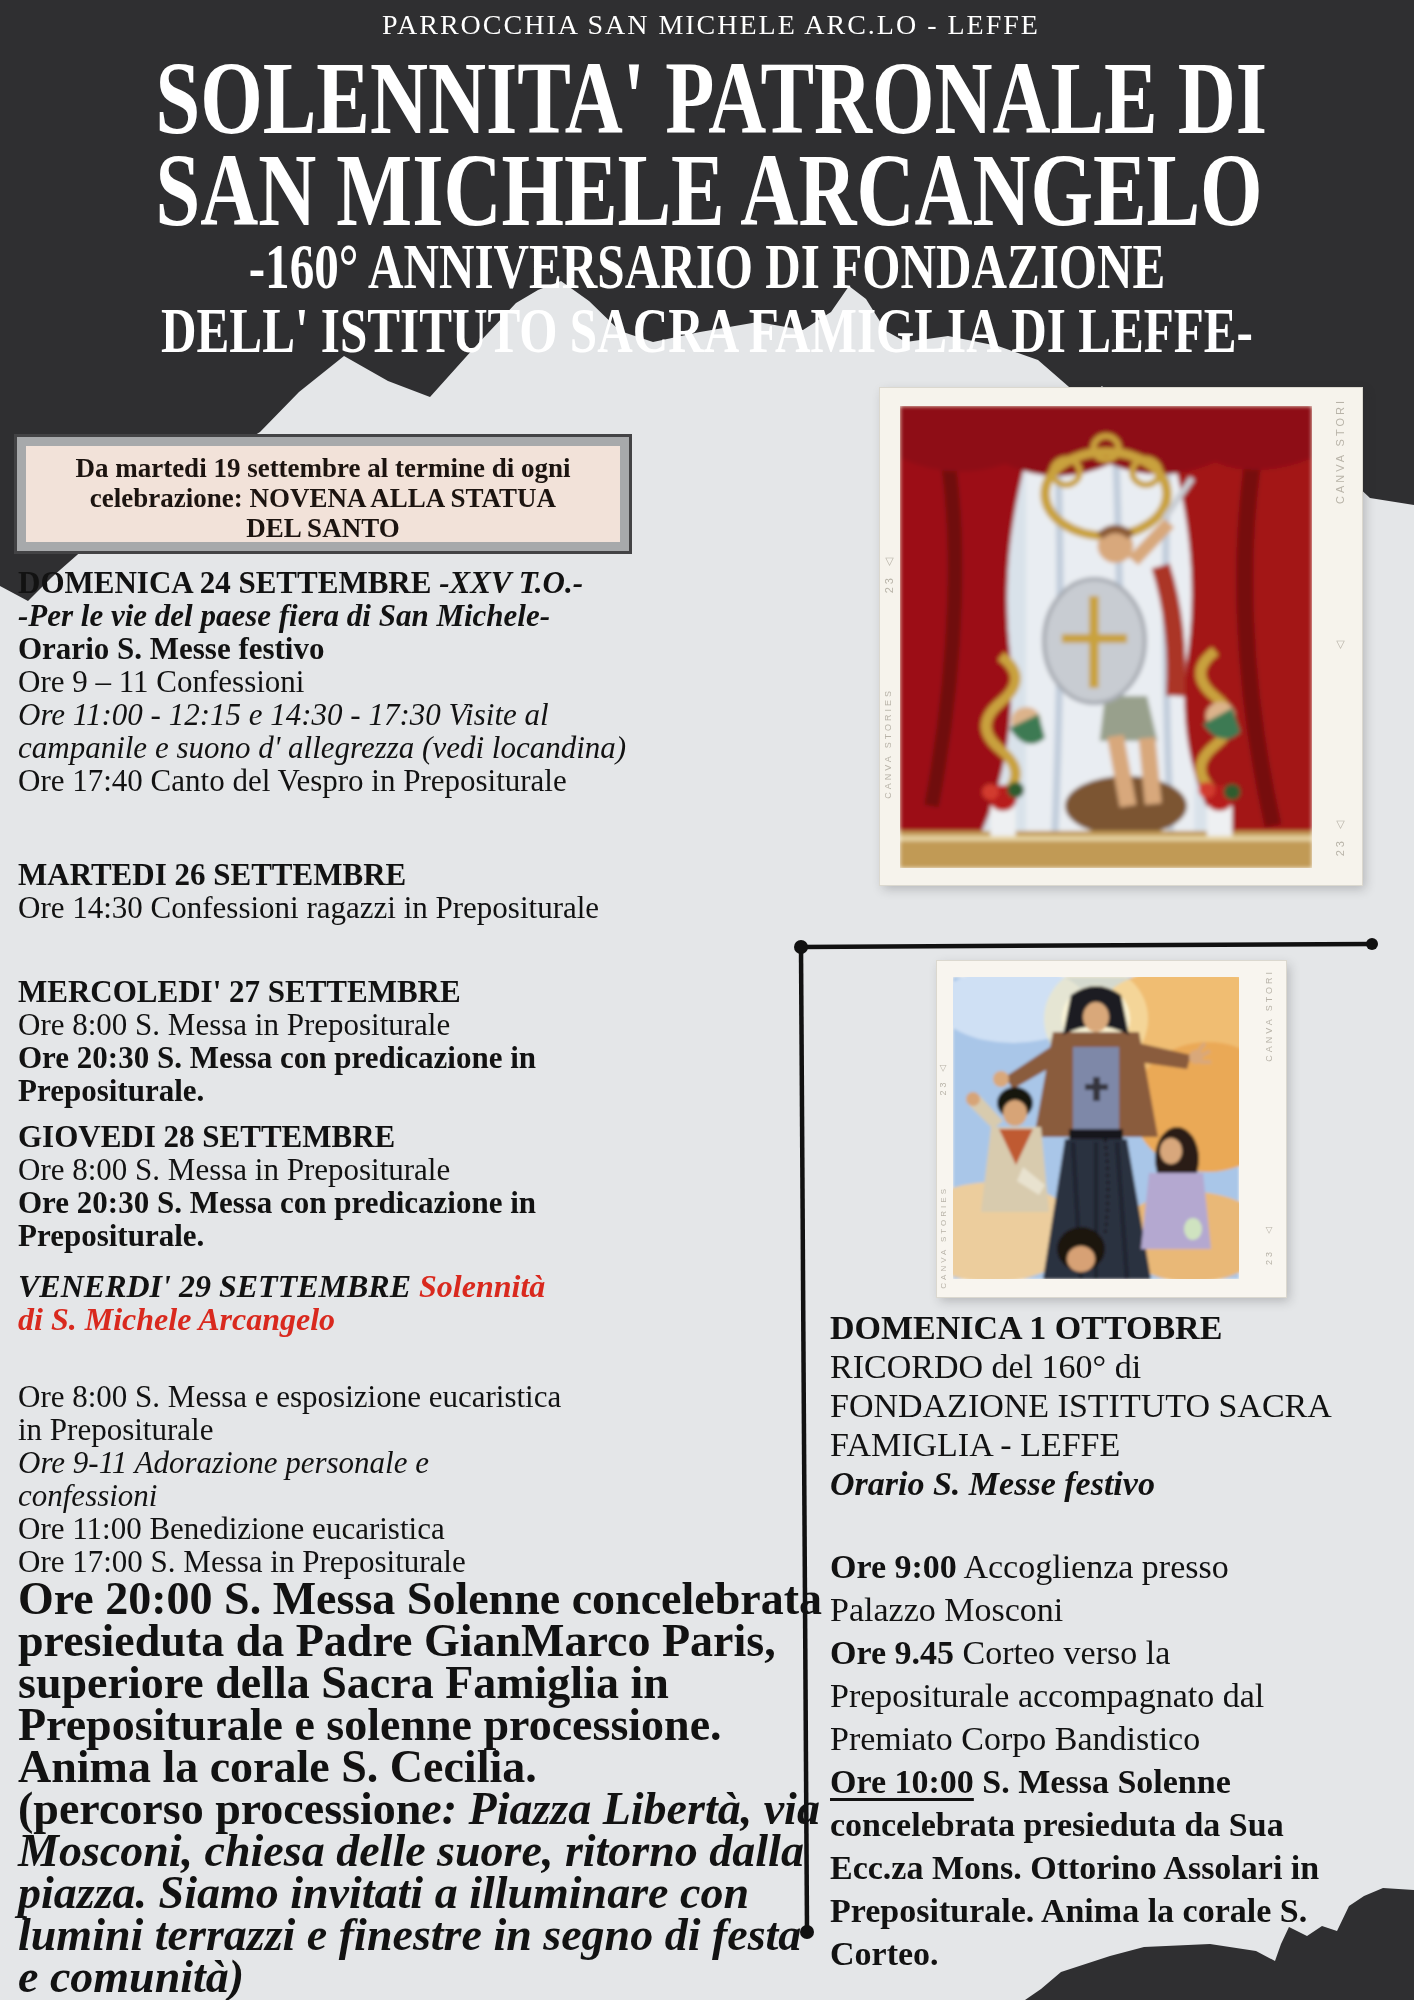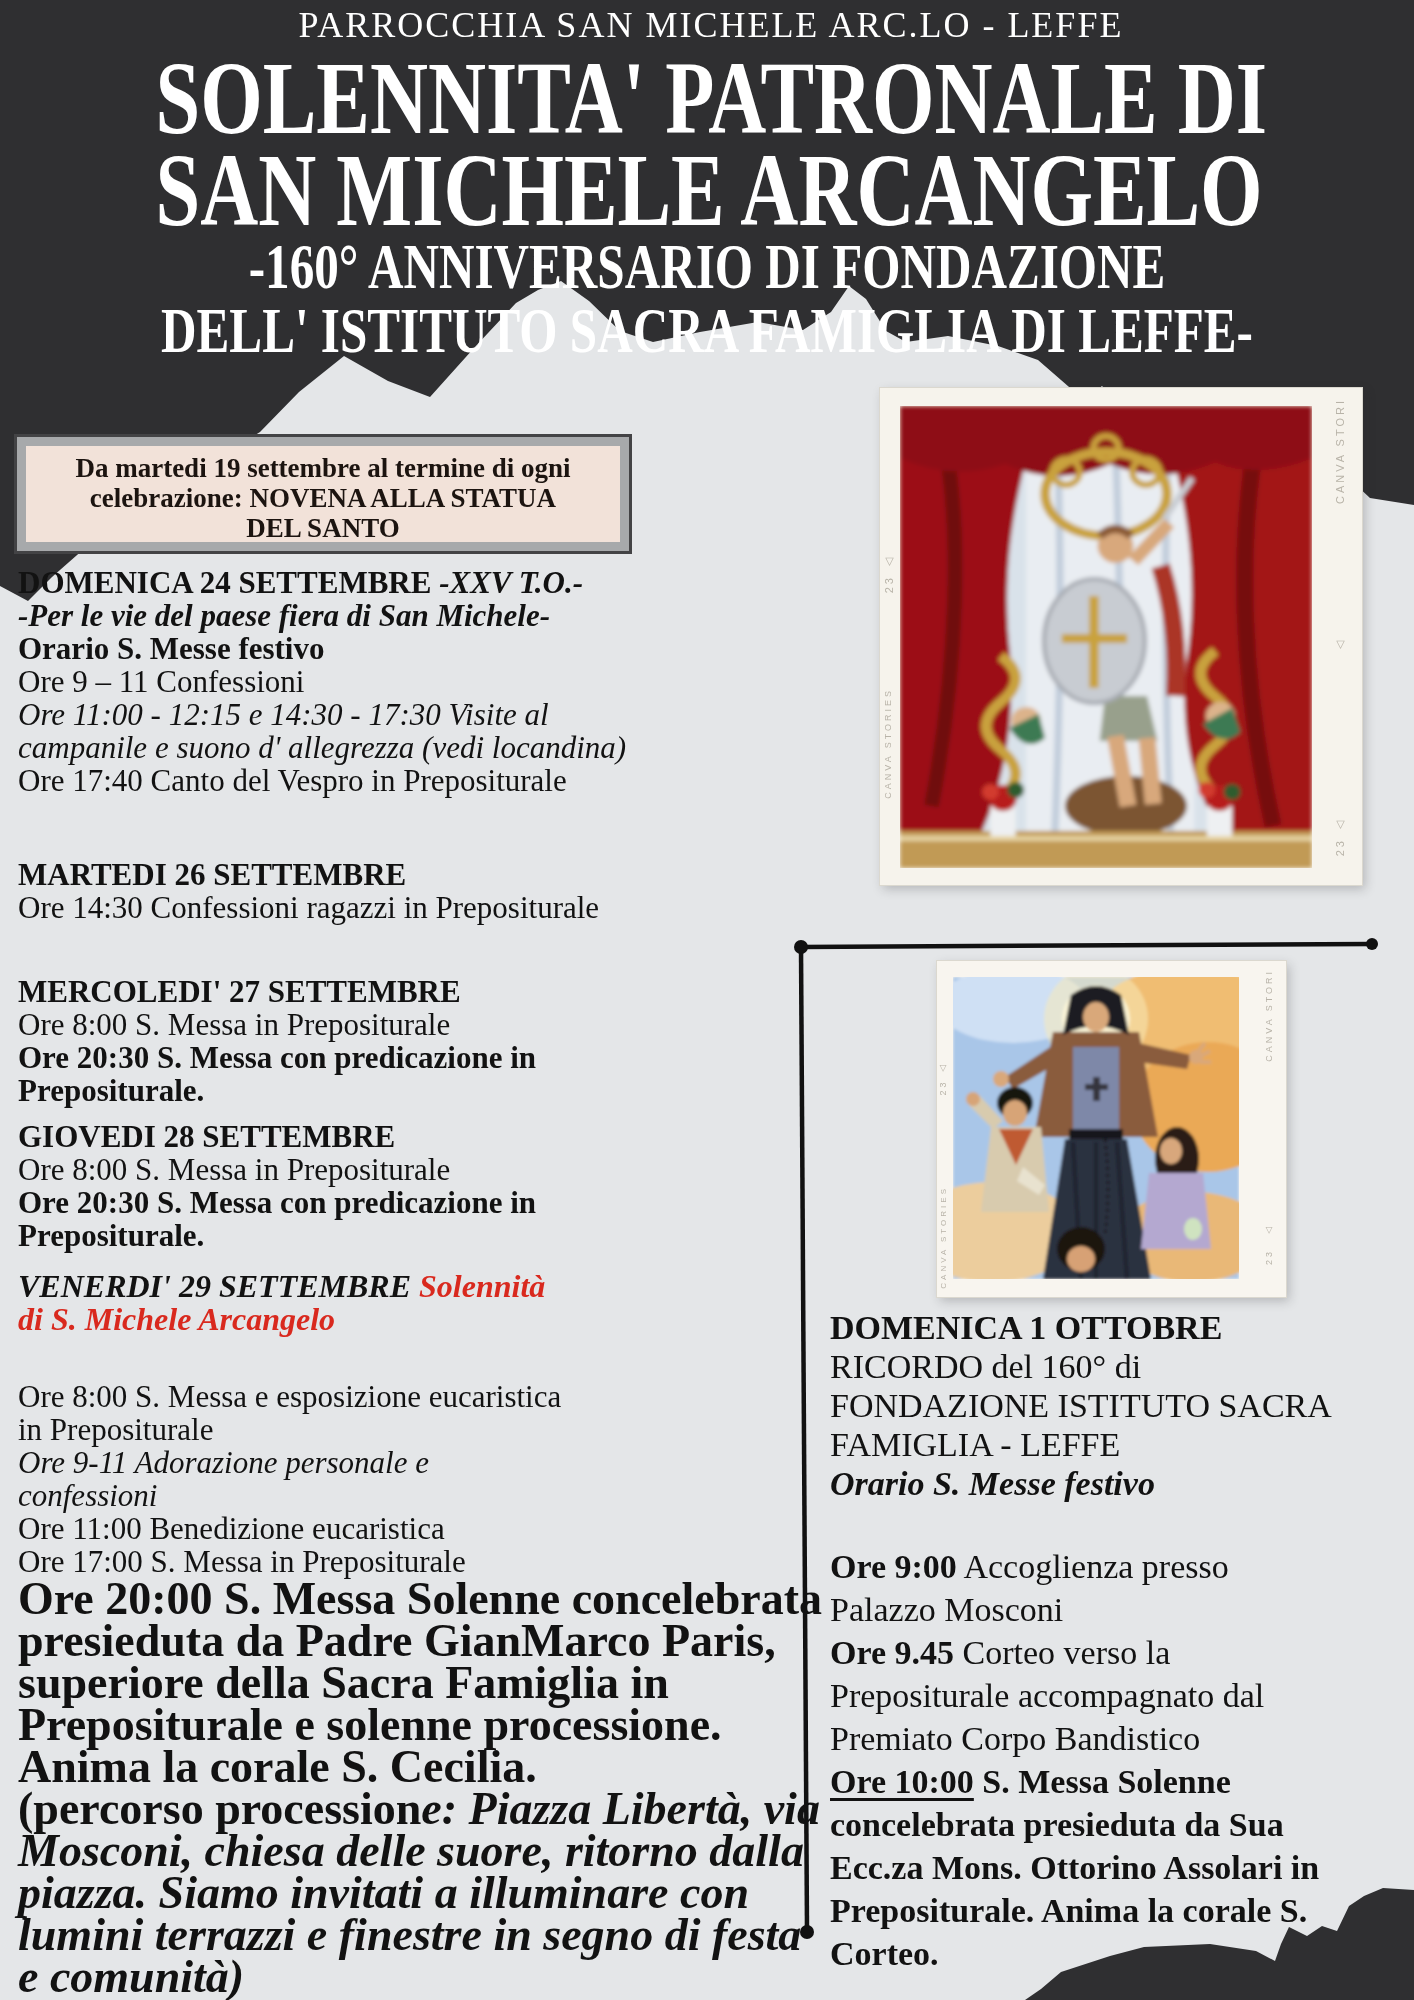--- a/index.html
+++ b/index.html
@@ -7,21 +7,21 @@
     position:relative;
     width:1414px;height:2000px;
     background:#e4e6e8;
     overflow:hidden;
     font-family:"Liberation Serif", serif;
     color:#121212;
   }
   
   #torn-svg{position:absolute;left:0;top:0;z-index:1;}
   .hline{position:absolute;left:0;right:0;text-align:center;color:#fff;z-index:2;}
-  #parish{top:2px;height:46px;line-height:46px;font-size:36px;letter-spacing:2px;padding-left:8px;}
+  #parish{top:2px;height:46px;line-height:46px;font-size:28px;letter-spacing:2px;padding-left:8px;}
   .htitle{font-weight:bold;transform:scaleX(0.78);transform-origin:50% 50%;white-space:nowrap;}
   #title1{top:50px;height:96px;line-height:96px;font-size:103px;}
   #title2{top:142px;height:96px;line-height:96px;font-size:103px;}
   #sub1{top:236px;height:62px;line-height:62px;font-size:63px;}
   #sub2{top:300px;height:62px;line-height:62px;font-size:63px;}
   
   #novena{
     position:absolute;left:17px;top:437px;width:594px;height:89px;
     background:#f2e2d9;border:9px solid #a7a9ab;outline:3px solid #434345;
     z-index:3;text-align:center;color:#1c1410;font-weight:bold;

